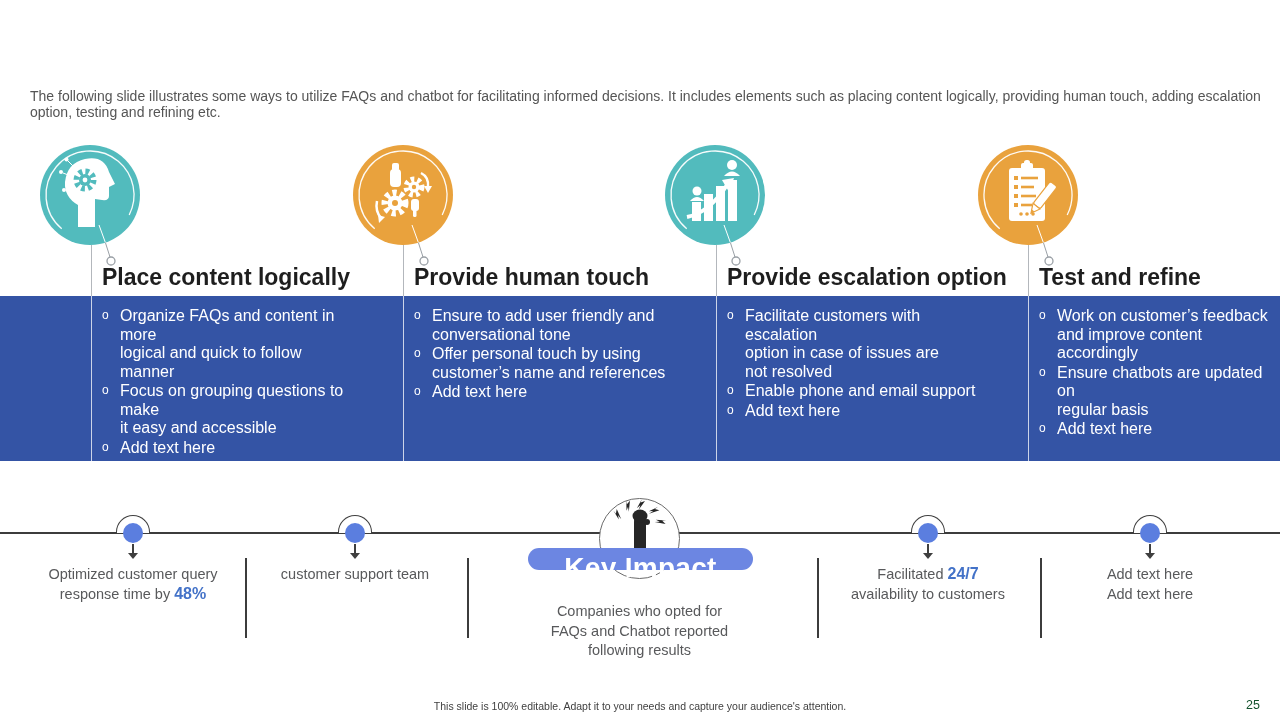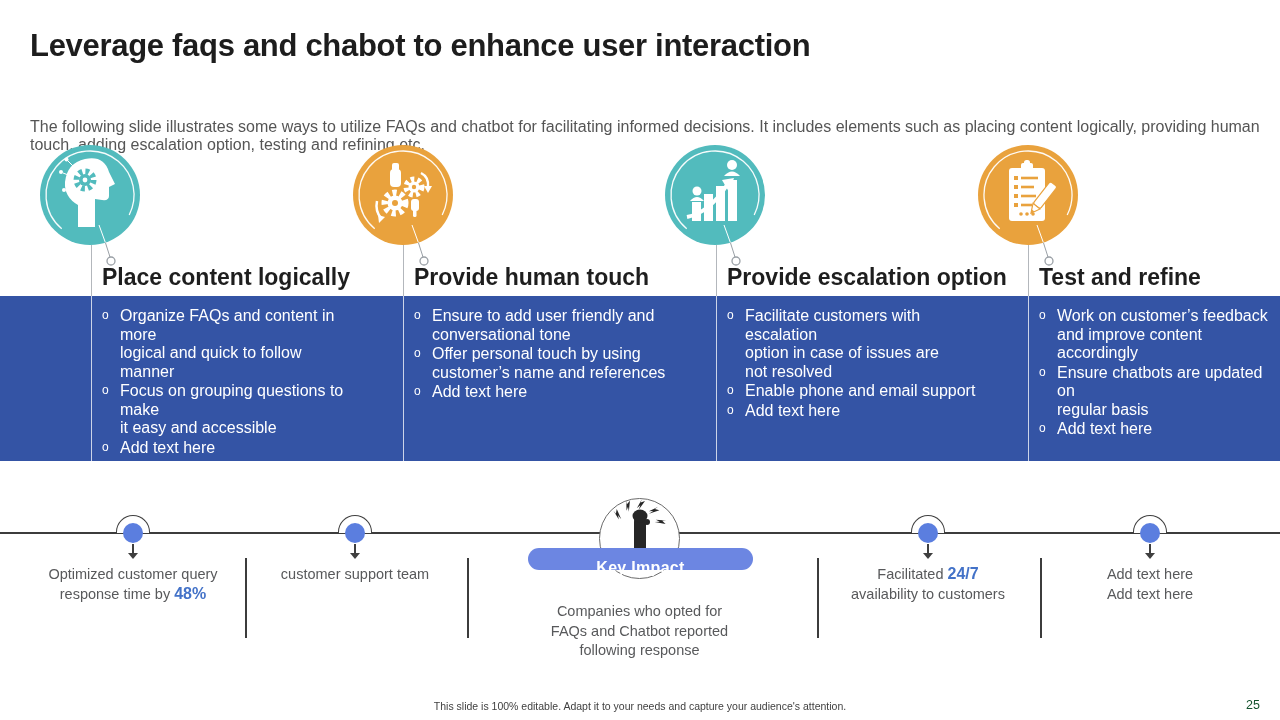--- a/index.html
+++ b/index.html
@@ -1,21 +1,21 @@
 <!DOCTYPE html>
 <html><head>
 <meta charset="utf-8">
 <style>
   * { margin:0; padding:0; box-sizing:border-box; }
   body { background:#fff; font-family:"Liberation Sans", sans-serif; }
   .slide { position:relative; width:1280px; height:720px; background:#fff; overflow:hidden; }
   .abs { position:absolute; }
 
   .title { left:30px; top:28px; font-size:31px; font-weight:700; color:#1d1d1d; letter-spacing:-0.3px; }
-  .subtitle { left:30px; top:88px; width:1240px; font-size:16px; color:#555;margin-top:30px; }
+  .subtitle { left:30px; top:88px; width:1240px; font-size:14px; color:#555; }
 
   .badge { position:absolute; top:143px; }
   .connector { position:absolute; top:245px; height:51px; width:1px; background:#b3b7bc; }
   .col-heading { position:absolute; top:264px; font-size:23px; font-weight:700; color:#1e1e1e; }
 
   .band { position:absolute; left:0; top:296px; width:1280px; height:165px; background:#3454A5; }
   .band-line { position:absolute; top:0; height:100%; width:1px; background:rgba(255,255,255,.75); }
   .bullets { position:absolute; top:11px; list-style:none; color:#fff; font-size:16px; line-height:18.5px; }
   .bullets li { position:relative; padding-left:19px; margin-bottom:1px; white-space:pre-line; }
   .bullets li::before { content:"o"; position:absolute; left:1px; top:-1px; font-size:12px; }
@@ -26,38 +26,37 @@
   .marker .arc { position:absolute; left:-17px; top:-18px; width:34px; height:18px;
     border:1.6px solid #3f3f3f; border-bottom:none; border-radius:17px 17px 0 0; background:#fff; }
   .marker .dot { position:absolute; left:-10px; top:-10px; width:20px; height:20px; border-radius:50%; background:#5B7EDF; }
   .marker .stem { position:absolute; left:-1px; top:11px; width:2px; height:9px; background:#3f3f3f; }
   .marker .head { position:absolute; left:-5px; top:20px; width:0; height:0;
     border-left:5px solid transparent; border-right:5px solid transparent; border-top:6px solid #3f3f3f; }
 
   .impact-circle { position:absolute; left:599px; top:498px; width:81px; height:81px; border-radius:50%;
     background:#fff; border:1.2px solid #6b6b6b; }
   .impact-btn { position:absolute; left:528px; top:548px; width:225px; height:22px; border-radius:16px;
-    background:#6C86E2; color:#fff; font-size:16px; font-weight:700; text-align:center; line-height:39px;
+    background:#6C86E2; color:#fff; font-size:28px; font-weight:700; text-align:center; line-height:39px;
     letter-spacing:.3px; border:none; cursor:pointer; }
   .impact-desc { position:absolute; left:529px; top:602px; width:221px; text-align:center;
     font-size:14.5px; color:#58595B; line-height:19.5px; white-space:pre-line; }
 
   .stat { position:absolute; top:564px; width:240px; text-align:center; font-size:14.5px; color:#58595B; line-height:20px; }
   .stat .hl { font-size:16px; font-weight:700; color:#4372C8; }
   .divider { position:absolute; top:558px; width:1.6px; height:80px; background:#3c3c3c; }
 
   .footer-note { position:absolute; left:0; top:700px; width:1280px; text-align:center; font-size:10.5px; color:#3f3f3f; }
   .page-num { position:absolute; left:1228px; top:698px; width:32px; text-align:right; font-size:12.5px; color:#14532d; }
 </style>
 </head>
 <body>
 
 <div class="slide">
 
-  <h1 class="abs title">Leverage faqs and chabot to enhance user interaction</h1>
   <p class="abs subtitle">The following slide illustrates some ways to utilize FAQs  and chatbot for facilitating informed decisions. It includes elements such as placing content logically, providing human touch, adding escalation option, testing and refining etc.</p>
 
   <svg class="badge" style="left:38px" width="104" height="140" viewBox="0 0 104 140">
     <circle cx="52" cy="52" r="50" fill="#52BBBD"></circle>
     <circle cx="52" cy="52" r="44" fill="none" stroke="rgba(255,255,255,.95)" stroke-width="1.3" stroke-dasharray="197 80" transform="rotate(130 52 52)"></circle>
     <path d="M40,84 V62 Q26,54 27,39 Q29,20 47,16 Q66,12 71,29 L77,41 L71,44 V53 Q71,58 64,57 L57,56 V84 Z" fill="#fff"></path>
     <circle cx="47" cy="37" r="8.5" fill="none" stroke="#52BBBD" stroke-width="6" stroke-dasharray="3.6 3.1"></circle>
     <circle cx="47" cy="37" r="6" fill="#52BBBD"></circle>
     <circle cx="47" cy="37" r="2.4" fill="#fff"></circle>
     <g stroke="#fff" stroke-width="1">
@@ -229,21 +228,21 @@
         <use href="#bolt" transform="translate(14,3) rotate(-30)"></use>
         <use href="#bolt" transform="translate(3,15) rotate(-60)"></use>
         <use href="#bolt" transform="translate(46,4) rotate(35)"></use>
         <use href="#bolt" transform="translate(56,16) rotate(65)"></use>
       </g>
     </svg>
   </div>
   <button class="impact-btn">Key Impact</button>
   <div class="impact-desc">Companies who opted for
 FAQs and Chatbot reported
-following response</div>
+following results</div>
 
   <div class="stat" style="left:13px">
     <div><span>Optimized customer query</span></div>
     <div><span>response time by </span><span class="hl">48%</span></div>
   </div>
   <div class="stat" style="left:235px">
     <div>customer support team</div>
   </div>
   <div class="stat" style="left:808px">
     <div><span>Facilitated </span><span class="hl">24/7</span></div>

